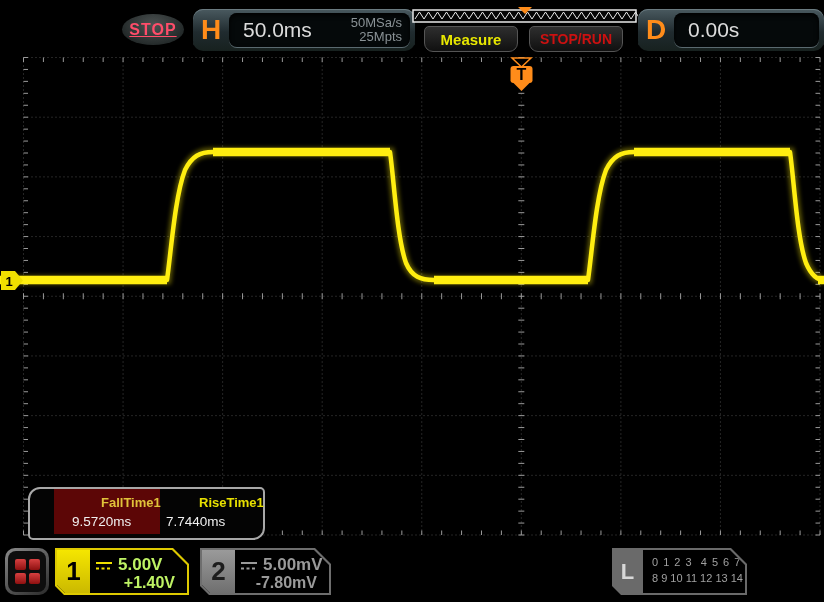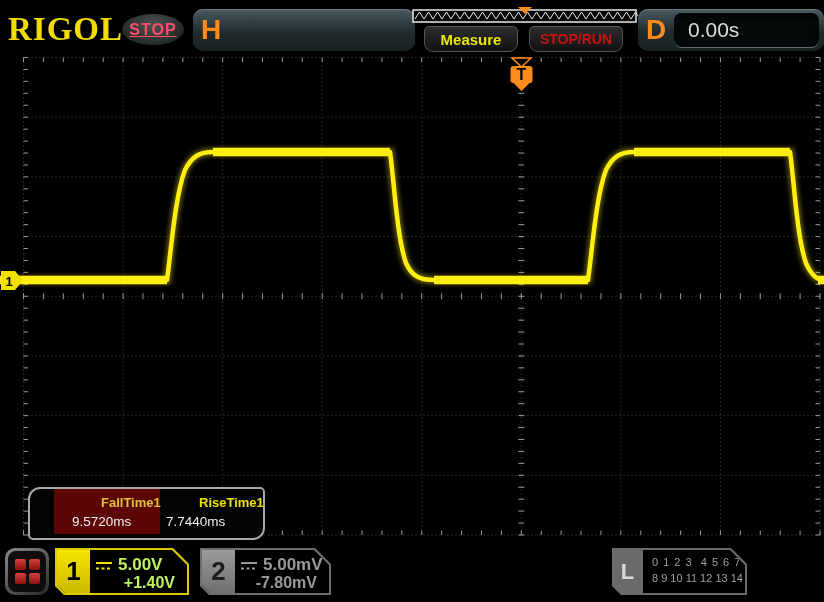--- a/index.html
+++ b/index.html
@@ -80,25 +80,31 @@
   .logic-row{position:absolute;left:9px;color:#a0a0a0;font-size:11px;white-space:pre;
         letter-spacing:1px;}
   #logic-row1{top:6px;}
   #logic-row2{top:22px;letter-spacing:0;}
 </style>
 </head>
 <body>
 
 <div id="screen">
 
-  <div id="logo" class="abs">RIGOL</div>
   <div id="stop-badge" class="abs">STOP</div>
 
   <div id="h-box" class="abs hd-box">
     <div class="hd-letter">H</div>
+    <div class="hd-inner">
+      <div class="tb-main">50.0ms</div>
+      <div class="tb-rate">
+        <div>50MSa/s</div>
+        <div>25Mpts</div>
+      </div>
+    </div>
   </div>
 
   <svg id="mem-bar" class="abs" viewBox="0 0 226 16">
     <rect x="1" y="3" width="223" height="12" fill="#050505" stroke="#e8e8e8" stroke-width="1.5"></rect>
     <path id="zigzag-path" fill="none" stroke="#e8e8e8" stroke-width="1" d="M 3 12 l 4.5 -7 l 4.5 7 l 4.5 -7 l 4.5 7 l 4.5 -7 l 4.5 7 l 4.5 -7 l 4.5 7 l 4.5 -7 l 4.5 7 l 4.5 -7 l 4.5 7 l 4.5 -7 l 4.5 7 l 4.5 -7 l 4.5 7 l 4.5 -7 l 4.5 7 l 4.5 -7 l 4.5 7 l 4.5 -7 l 4.5 7 l 4.5 -7 l 4.5 7 l 4.5 -7 l 4.5 7 l 4.5 -7 l 4.5 7 l 4.5 -7 l 4.5 7 l 4.5 -7 l 4.5 7 l 4.5 -7 l 4.5 7 l 4.5 -7 l 4.5 7 l 4.5 -7 l 4.5 7 l 4.5 -7 l 4.5 7 l 4.5 -7 l 4.5 7 l 4.5 -7 l 4.5 7 l 4.5 -7 l 4.5 7 l 4.5 -7 l 4.5 7 l 4.5 -7 l 4.5 7"></path>
     <polygon points="106,0 120,0 113,7" fill="#ff8c1a"></polygon>
   </svg>
 
   <div id="measure-btn" class="abs top-btn">Measure</div>
   <div id="stoprun-btn" class="abs top-btn">STOP/RUN</div>

